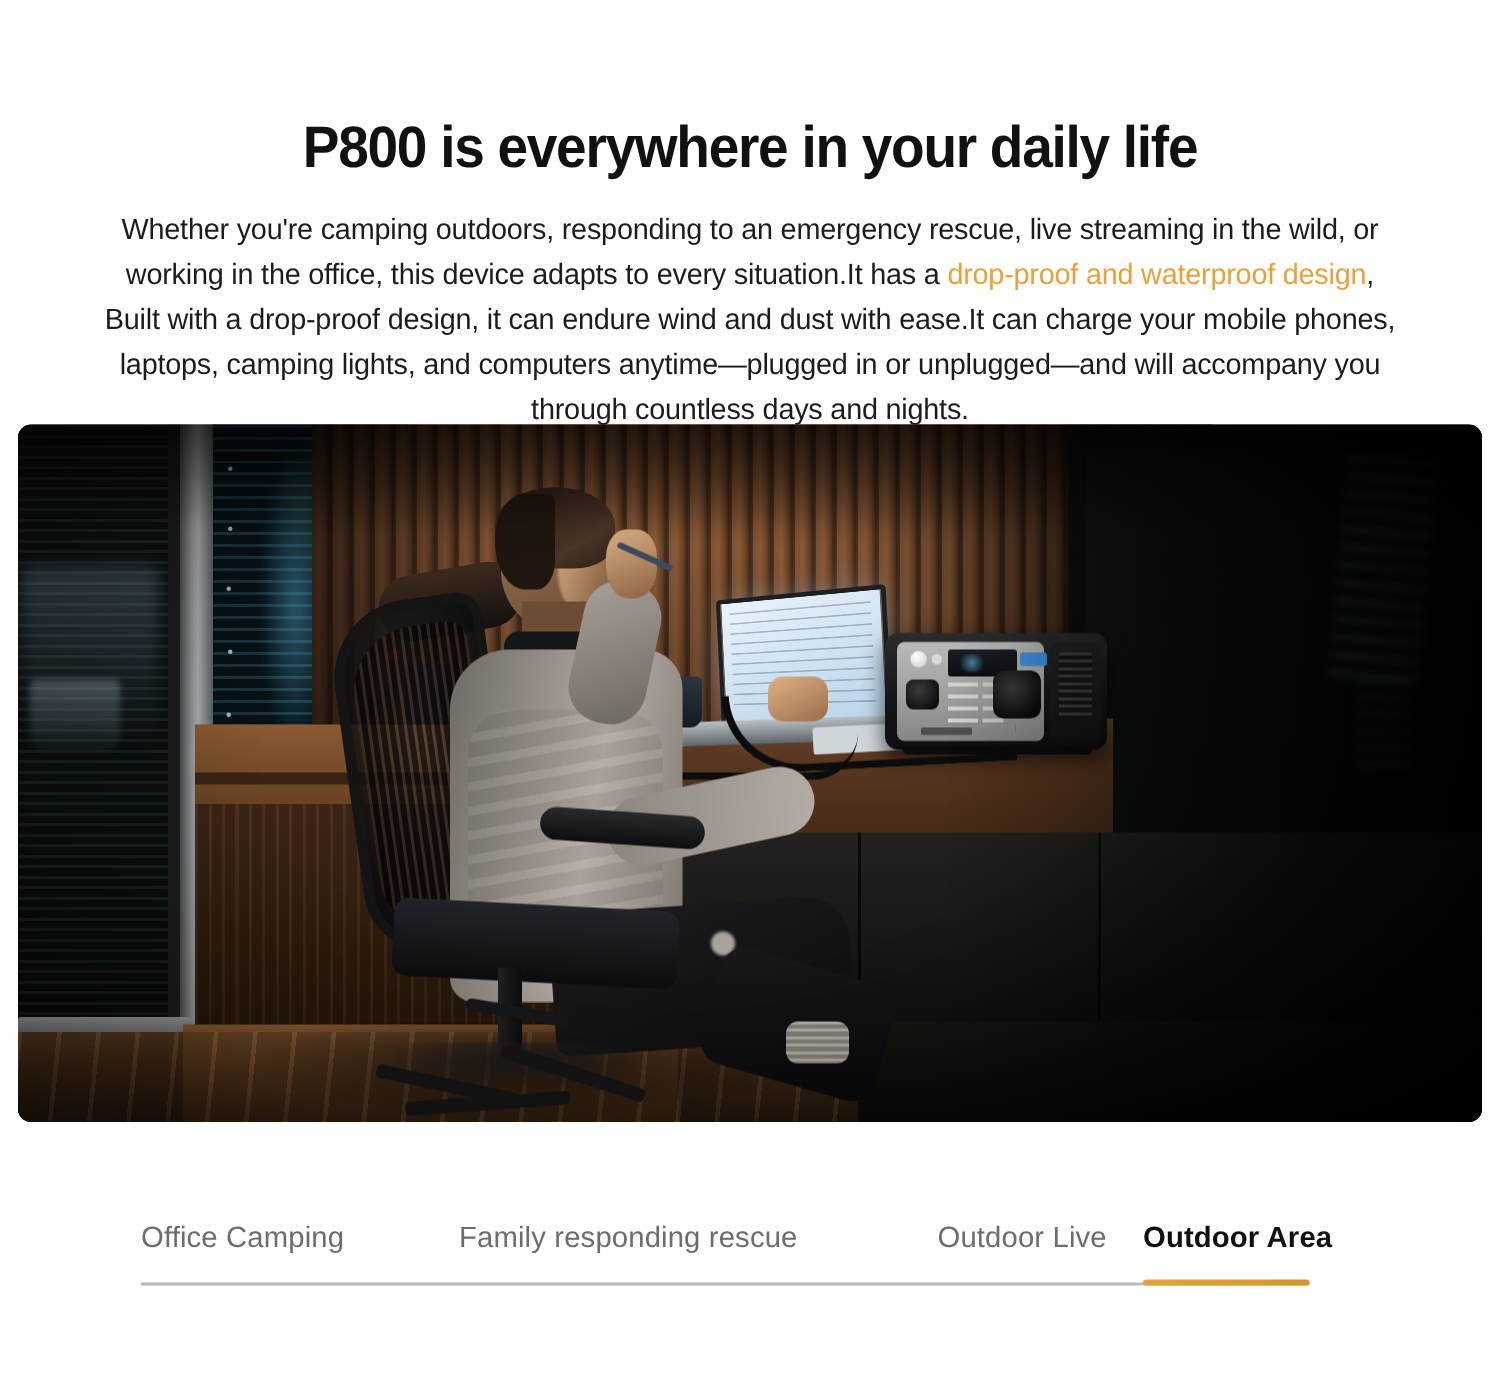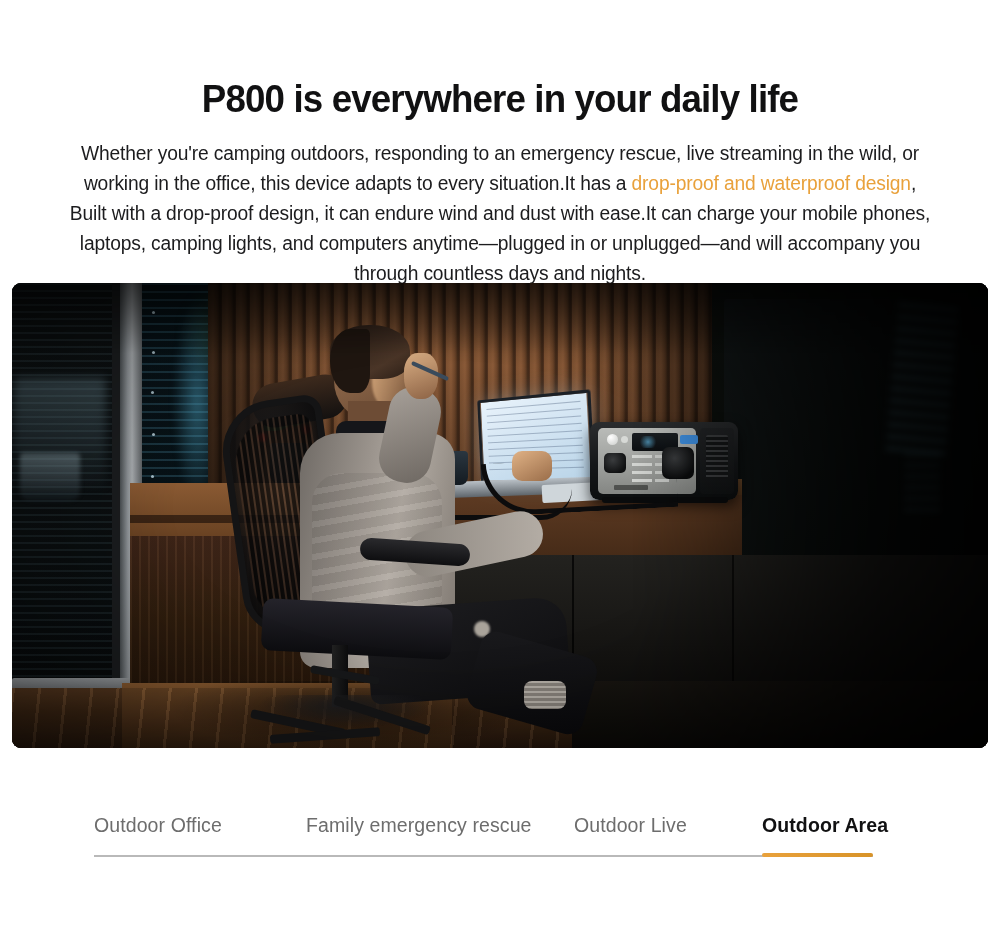--- a/index.html
+++ b/index.html
@@ -412,21 +412,21 @@
     <div class="spoke" style="left:238px;top:436px;width:96px;height:9px;transform:rotate(12deg)"></div>
     <div class="spoke" style="left:258px;top:448px;width:110px;height:9px;transform:rotate(-4deg)"></div>
     <div class="spoke" style="left:320px;top:428px;width:100px;height:9px;transform:rotate(18deg)"></div>
 
     <div class="ph-layer vig-t"></div>
     <div class="ph-layer vig-r"></div>
     <div class="ph-layer vig"></div>
   </div>
 
   <div class="tabs">
-    <div class="tab" style="left:0px">Outdoor Office</div>
-    <div class="tab" style="left:212px">Family emergency rescue</div>
-    <div class="tab" style="left:480px">Outdoor Live</div>
+    <div class="tab" style="left:0px">Office Camping</div>
+    <div class="tab" style="left:212px">Family responding rescue</div>
+    <div class="tab" style="left:531px">Outdoor Live</div>
     <div class="tab active" style="left:668px">Outdoor Area</div>
   </div>
   <div class="tabline"></div>
   <div class="tabline-active" style="left:762px;width:111px"></div>
 
 </div>
 
 </body></html>

